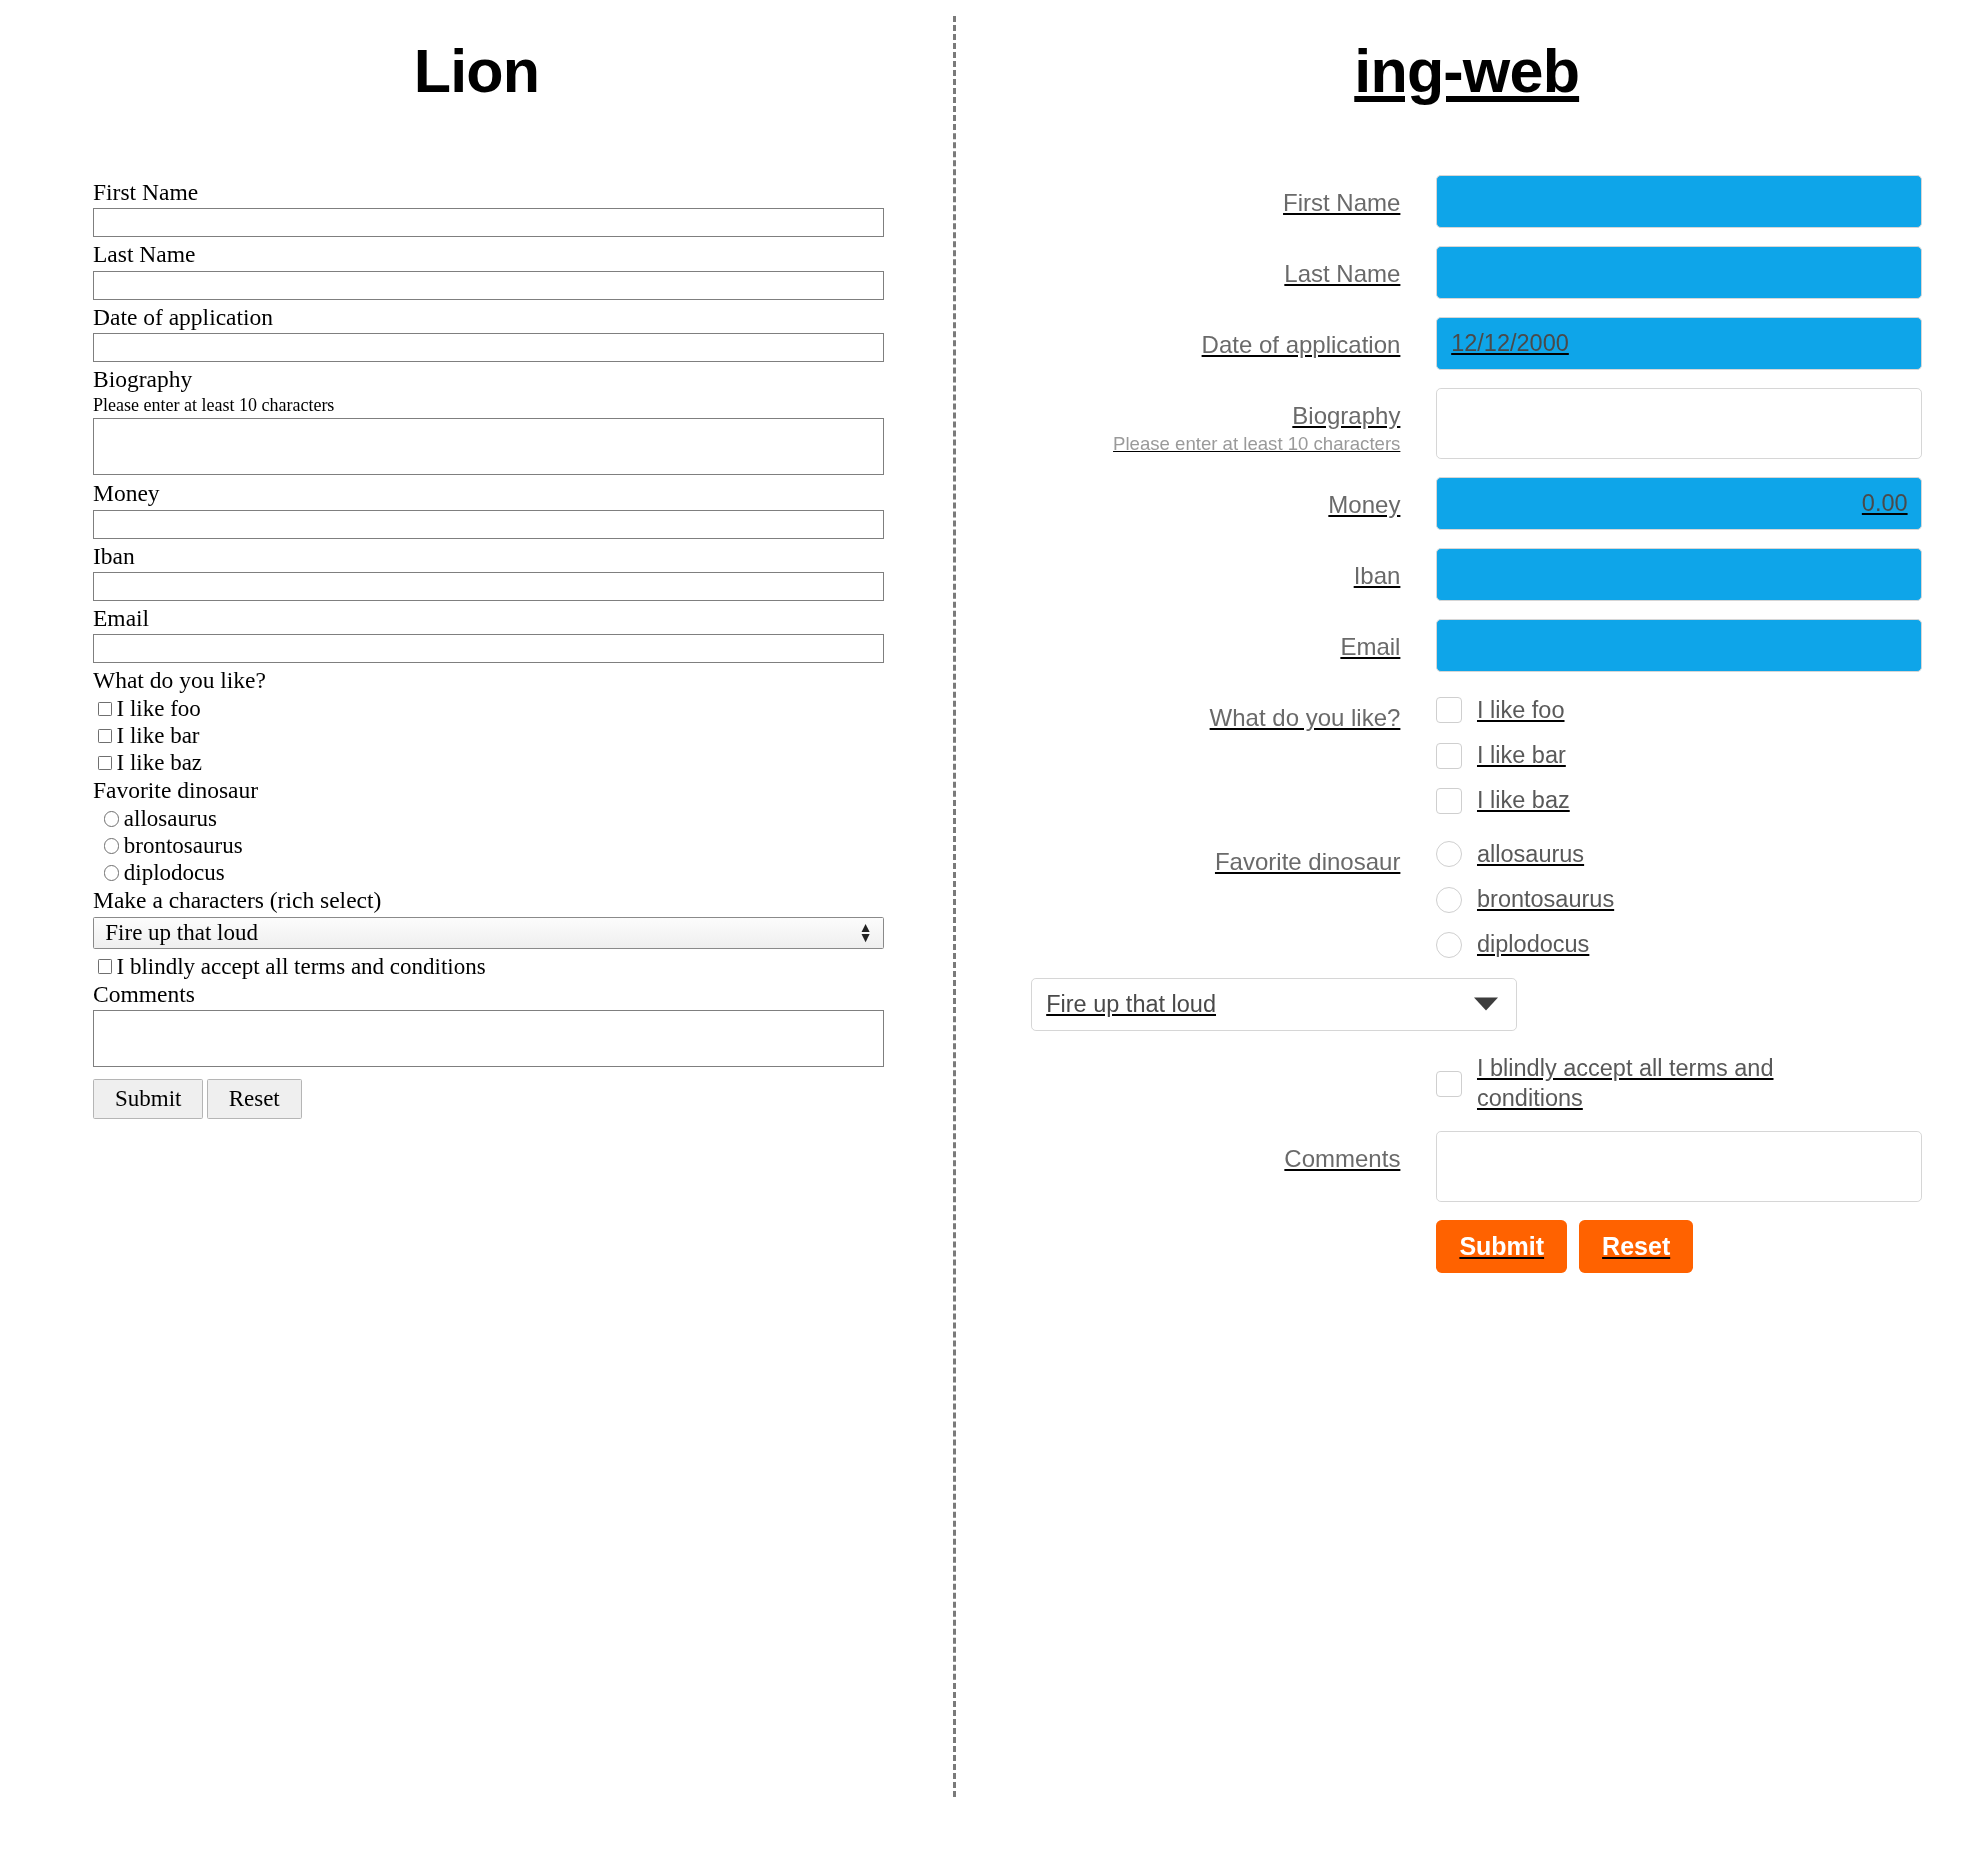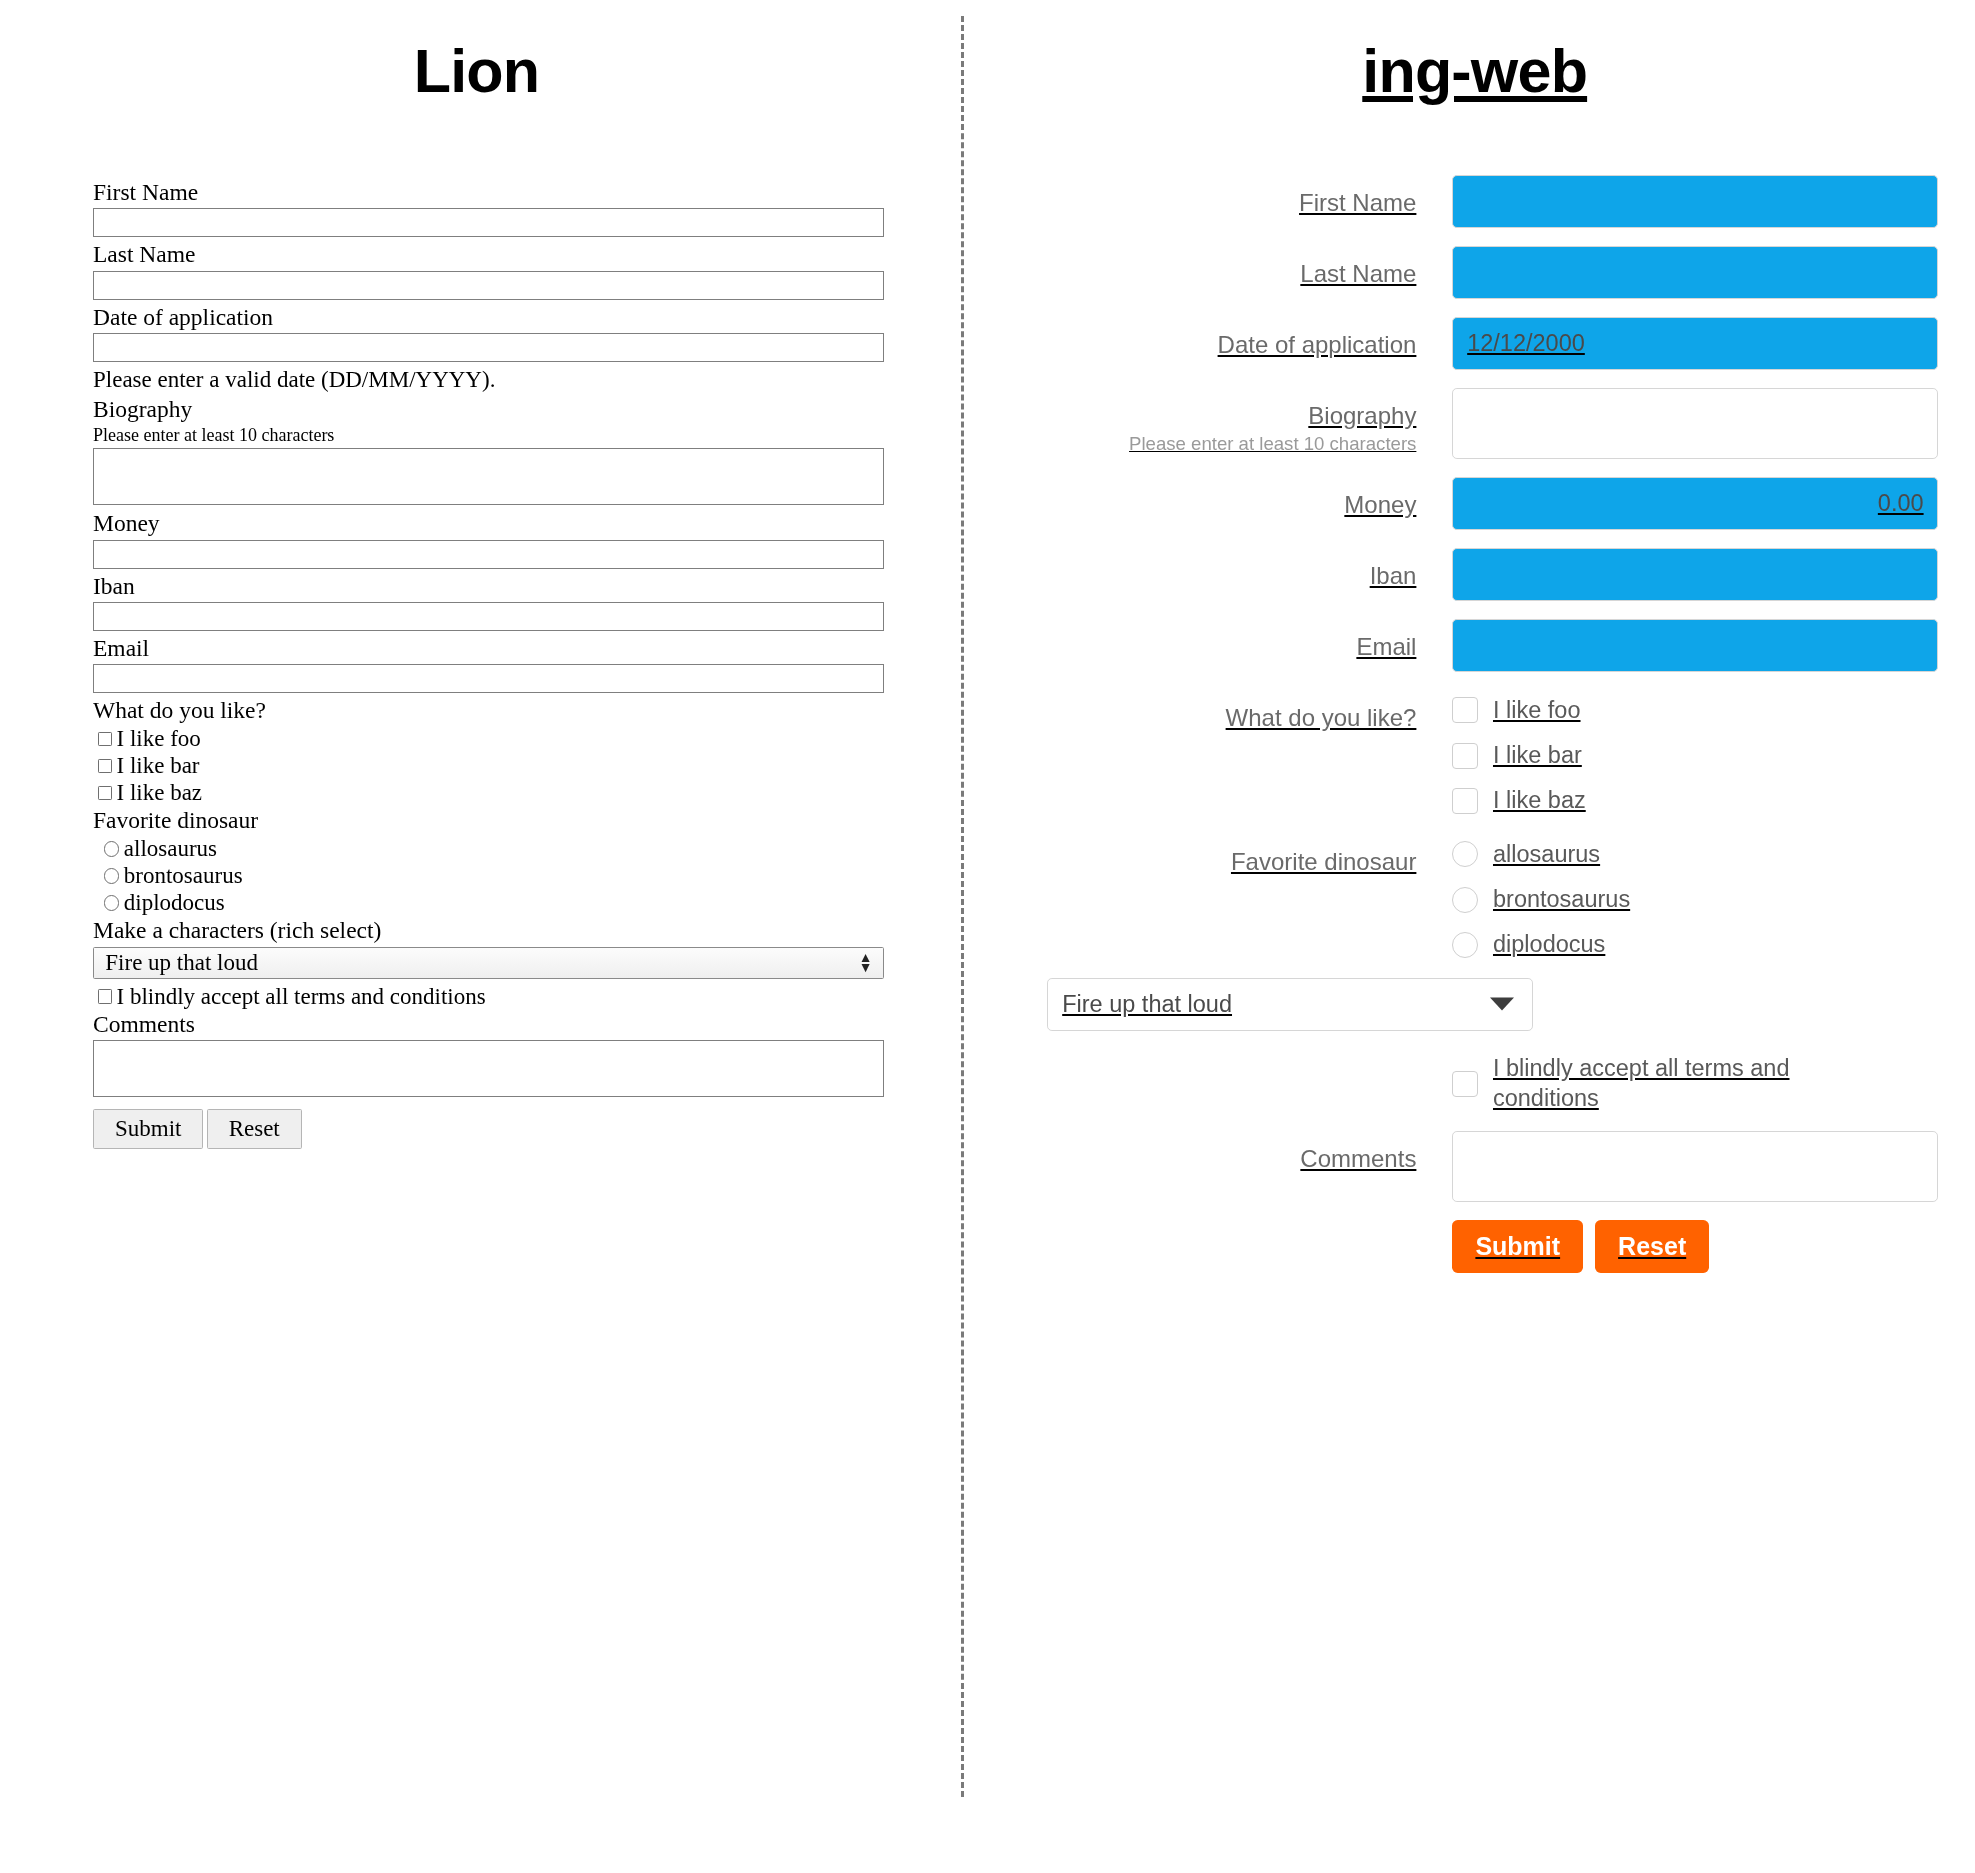--- a/index.html
+++ b/index.html
@@ -12,21 +12,20 @@
     height: 1874px;
     font-family: "Liberation Sans", sans-serif;
     overflow: hidden;
     position: relative;
   }
   .page {
     display: flex;
     width: 1975px;
     height: 1874px;
     box-sizing: border-box;
-    gap: 8px;
   }
   
   .pane-left {
     width: 953px;
     box-sizing: border-box;
     padding: 24px 0 0 0;
     position: relative;
   }
   .pane-divider {
     width: 2.4px;
@@ -319,21 +318,20 @@
     <div class="lion-form">
 
       <label class="lion-label">First Name</label>
       <input class="lion-input" type="text" value="" style="">
 
       <label class="lion-label">Last Name</label>
       <input class="lion-input" type="text" value="" style="">
 
       <label class="lion-label">Date of application</label>
       <input class="lion-input" type="text" value="" style="">
-      <span class="lion-error">Please enter a valid date (DD/MM/YYYY).</span>
 
       <label class="lion-label">Biography</label>
       <span class="lion-sub">Please enter at least 10 characters</span>
       <textarea class="lion-textarea" style=""></textarea>
 
       <label class="lion-label">Money</label>
       <input class="lion-input" type="text" value="" style="">
 
       <label class="lion-label">Iban</label>
       <input class="lion-input" type="text" value="" style="">

